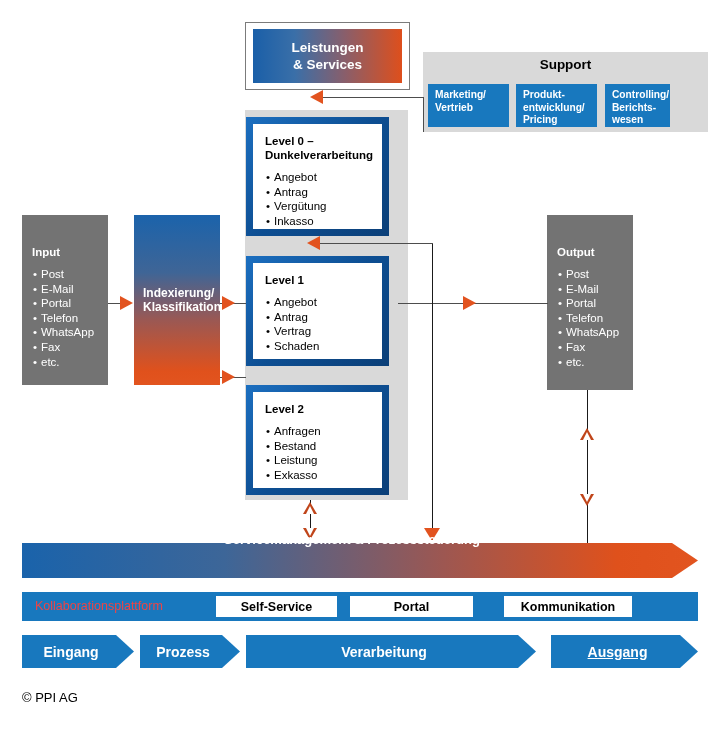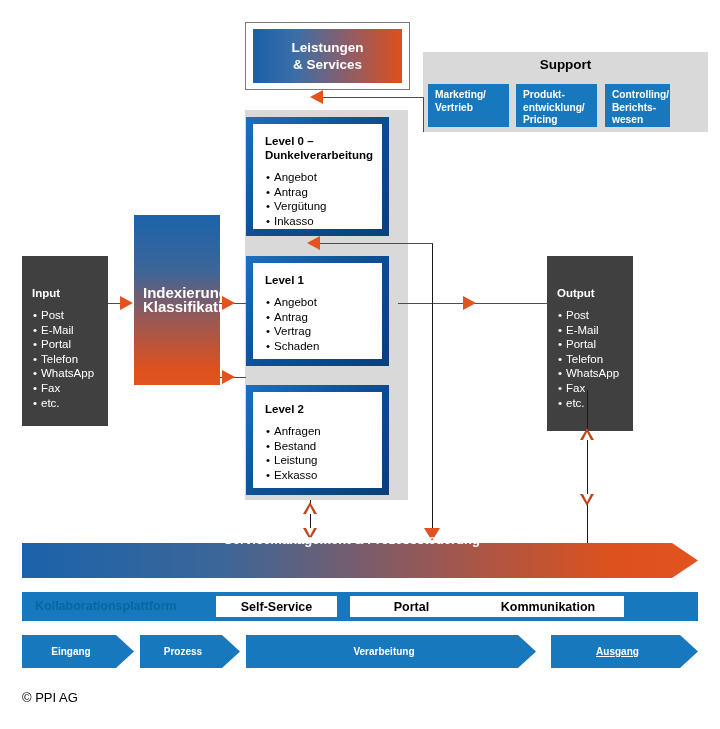--- a/index.html
+++ b/index.html
@@ -14,24 +14,23 @@
     position: relative;
     width: 720px;
     height: 729px;
     background: #ffffff;
     overflow: hidden;
   }
   .abs { position: absolute; }
 
   
   .blue-box {
-    background: #404040;
-    color: #ffffff;
-    box-sizing: border-box;
-    margin-top: 41px;
+    background: #737373;
+    color: #ffffff;
+    box-sizing: border-box;
   }
   .box-title {
     font-weight: bold;
     font-size: 11.5px;
     line-height: 14px;
     margin: 0 0 8px 0;
   }
   .bullets {
     list-style: none;
     margin: 0;
@@ -124,21 +123,21 @@
   
   #index-box {
     left: 134px; top: 215px; width: 86px; height: 170px;
     background: linear-gradient(180deg, #1b63ab 0%, #3f6596 34%, #9b5853 62%, #e0511c 92%, #e2541f 100%);
     color: #ffffff;
     display: flex; align-items: center;
     box-sizing: border-box;
   }
   #index-label {
     font-weight: bold;
-    font-size: 15px;
+    font-size: 12px;
     line-height: 14px;
     padding-left: 9px;
   }
   
   #output-box {
     left: 547px; top: 215px; width: 86px; height: 175px;
     padding: 30px 0 0 10px;
   }
 
   
@@ -208,50 +207,50 @@
     font-size: 13px;
   }
 
   
   #kollab-bar {
     left: 22px; top: 592px; width: 676px; height: 29px;
     background: #1878be;
   }
   #kollab-label {
     left: 35px; top: 599px;
-    color: #0369a1;
-    font-weight: bold;
+    color: #ef4444;
+    font-weight: normal;
     font-size: 12.5px;
   }
   .kollab-item {
     top: 596px; height: 21px;
     background: #ffffff;
     color: #000000;
     font-weight: bold;
     font-size: 12.5px;
     display: flex; align-items: center; justify-content: center;
     box-sizing: border-box;
   }
   #kollab-item-0 { left: 216px; width: 121px; }
   #kollab-item-1 { left: 350px; width: 123px; }
-  #kollab-item-2 { left: 472px; width: 152px; }
+  #kollab-item-2 { left: 504px; width: 128px; }
 
   
   .chev-step {
     top: 635px; height: 33px;
   }
   .chev-step svg { display: block; }
   .chev-step-label {
     position: absolute;
     top: 0; left: 0;
     height: 33px;
     display: flex; align-items: center; justify-content: center;
     color: #ffffff;
     font-weight: bold;
-    font-size: 10px;
+    font-size: 14px;
     pointer-events: none;
   }
   #chev-0 { left: 22px; width: 112px; }
   #chev-1 { left: 140px; width: 100px; }
   #chev-2 { left: 246px; width: 290px; }
   #chev-3 { left: 551px; width: 147px; }
 
   
   #copyright {
     left: 22px; top: 690px;

